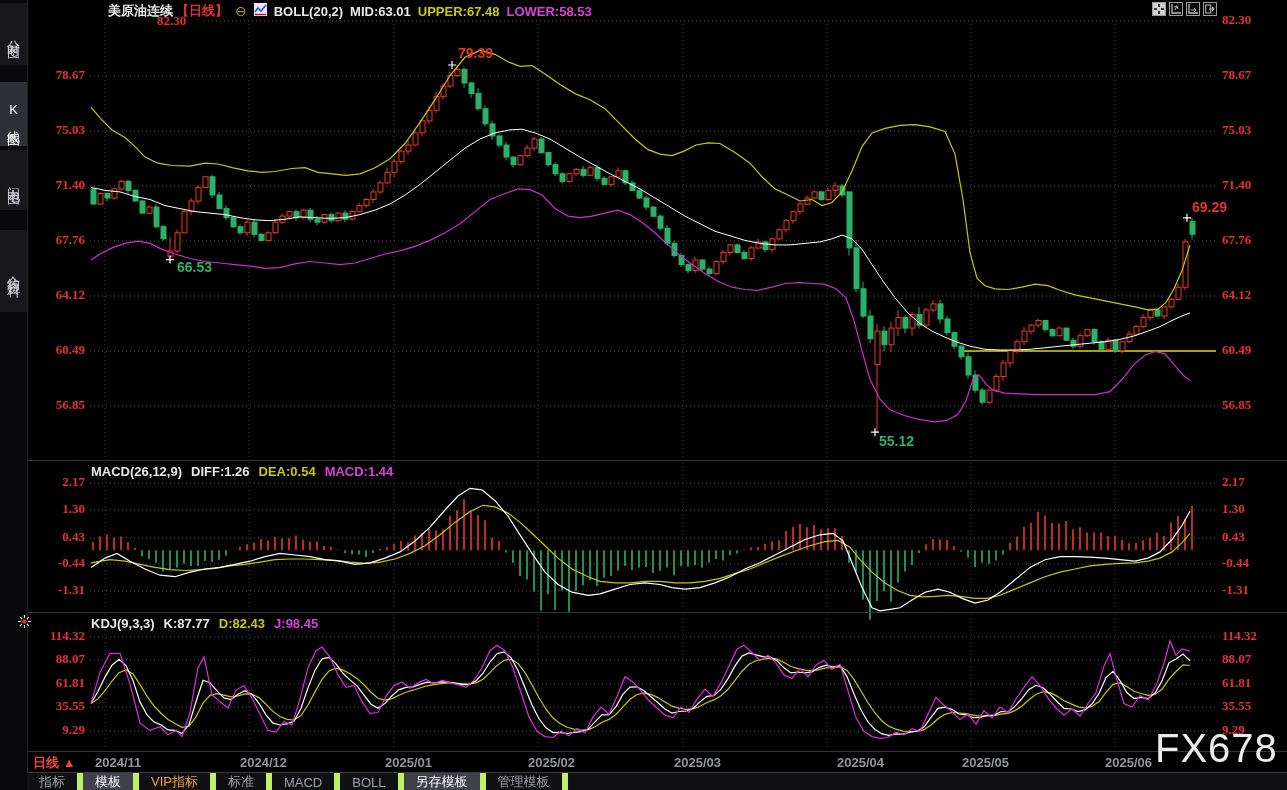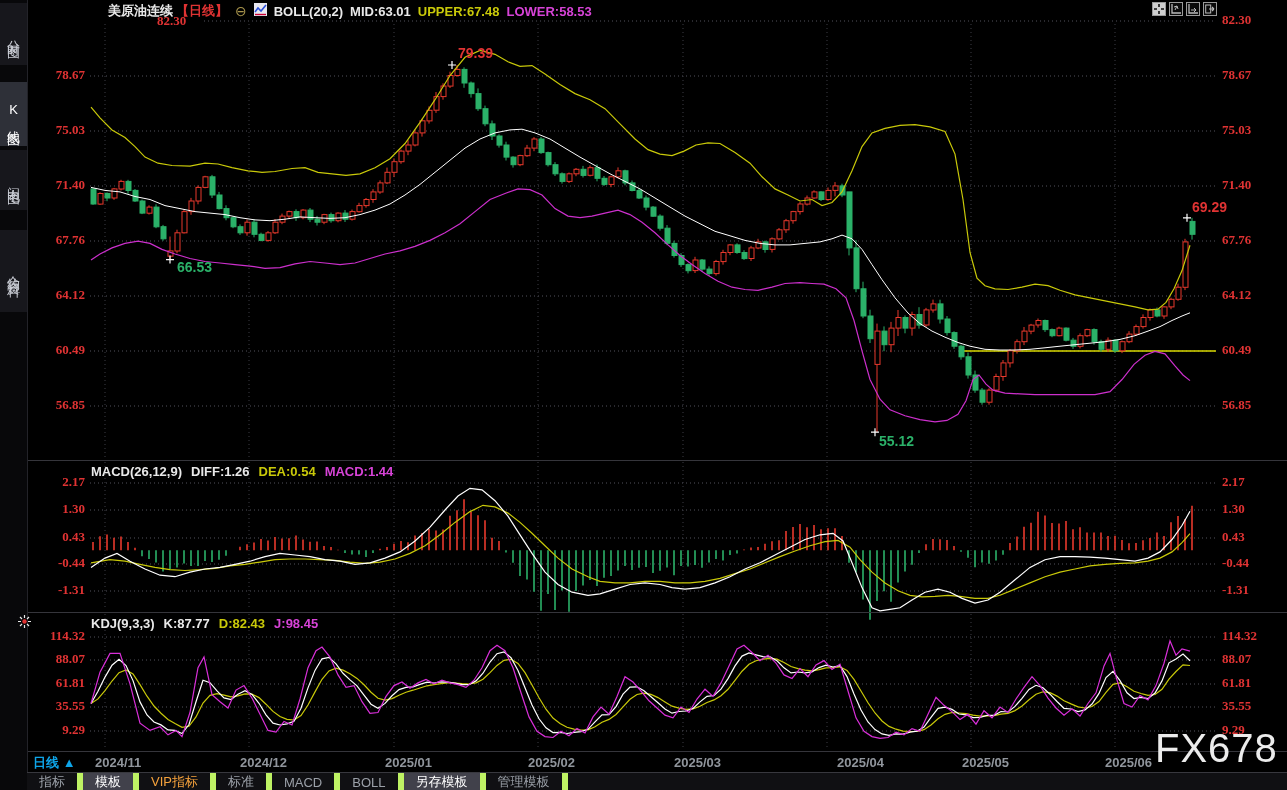--- a/index.html
+++ b/index.html
@@ -20,21 +20,21 @@
   #tool-icons{position:absolute;right:70px;top:2px;display:flex;gap:3px;z-index:6;}
   .ticon{width:14px;height:14px;border:1px solid #9a9a9a;background:#0a0a0a;display:flex;align-items:center;justify-content:center;cursor:pointer;box-sizing:border-box;}
   .ticon.inv{background:#cfcfcf;}
   
   .plabel{position:absolute;font-size:13px;font-weight:700;color:#e03333;line-height:14px;z-index:4;font-family:Liberation Serif, serif;}
   .plabel.left{width:60px;text-align:right;}
   .dlabel{position:absolute;top:755px;font-size:13px;font-weight:700;color:#90959c;z-index:4;}
   
   .ind-row{position:absolute;display:flex;gap:9px;font-size:13px;font-weight:700;white-space:nowrap;z-index:6;}
   
-  #period-btn{position:absolute;left:33px;top:754px;font-size:13px;font-weight:700;color:#0ea5e9;cursor:pointer;z-index:6;}
+  #period-btn{position:absolute;left:33px;top:754px;font-size:13px;font-weight:700;color:#ef4444;cursor:pointer;z-index:6;}
   #watermark{position:absolute;left:1155px;top:726px;font-size:40px;color:#ececec;z-index:7;letter-spacing:1px;
              font-family:"Liberation Sans",sans-serif;}
   #tabbar{position:absolute;left:27px;right:0;top:772px;height:18px;background:#101013;border-top:1px solid #38383e;
           display:flex;align-items:stretch;z-index:6;}
   .btab{padding:0 12px;display:flex;align-items:center;font-size:13px;color:#9ba0a8;border-right:6px solid #bef264;cursor:pointer;white-space:nowrap;}
   .btab.raised{background:#41414b;color:#ffffff;}
   .btab.vip{color:#f5a23c;}
   .hsep{position:absolute;left:27px;right:0;height:1px;background:#35353b;z-index:3;}
   #chart-svg{position:absolute;left:0;top:0;z-index:2;}
   #kdj-ico{position:absolute;left:17px;top:614px;z-index:6;}

